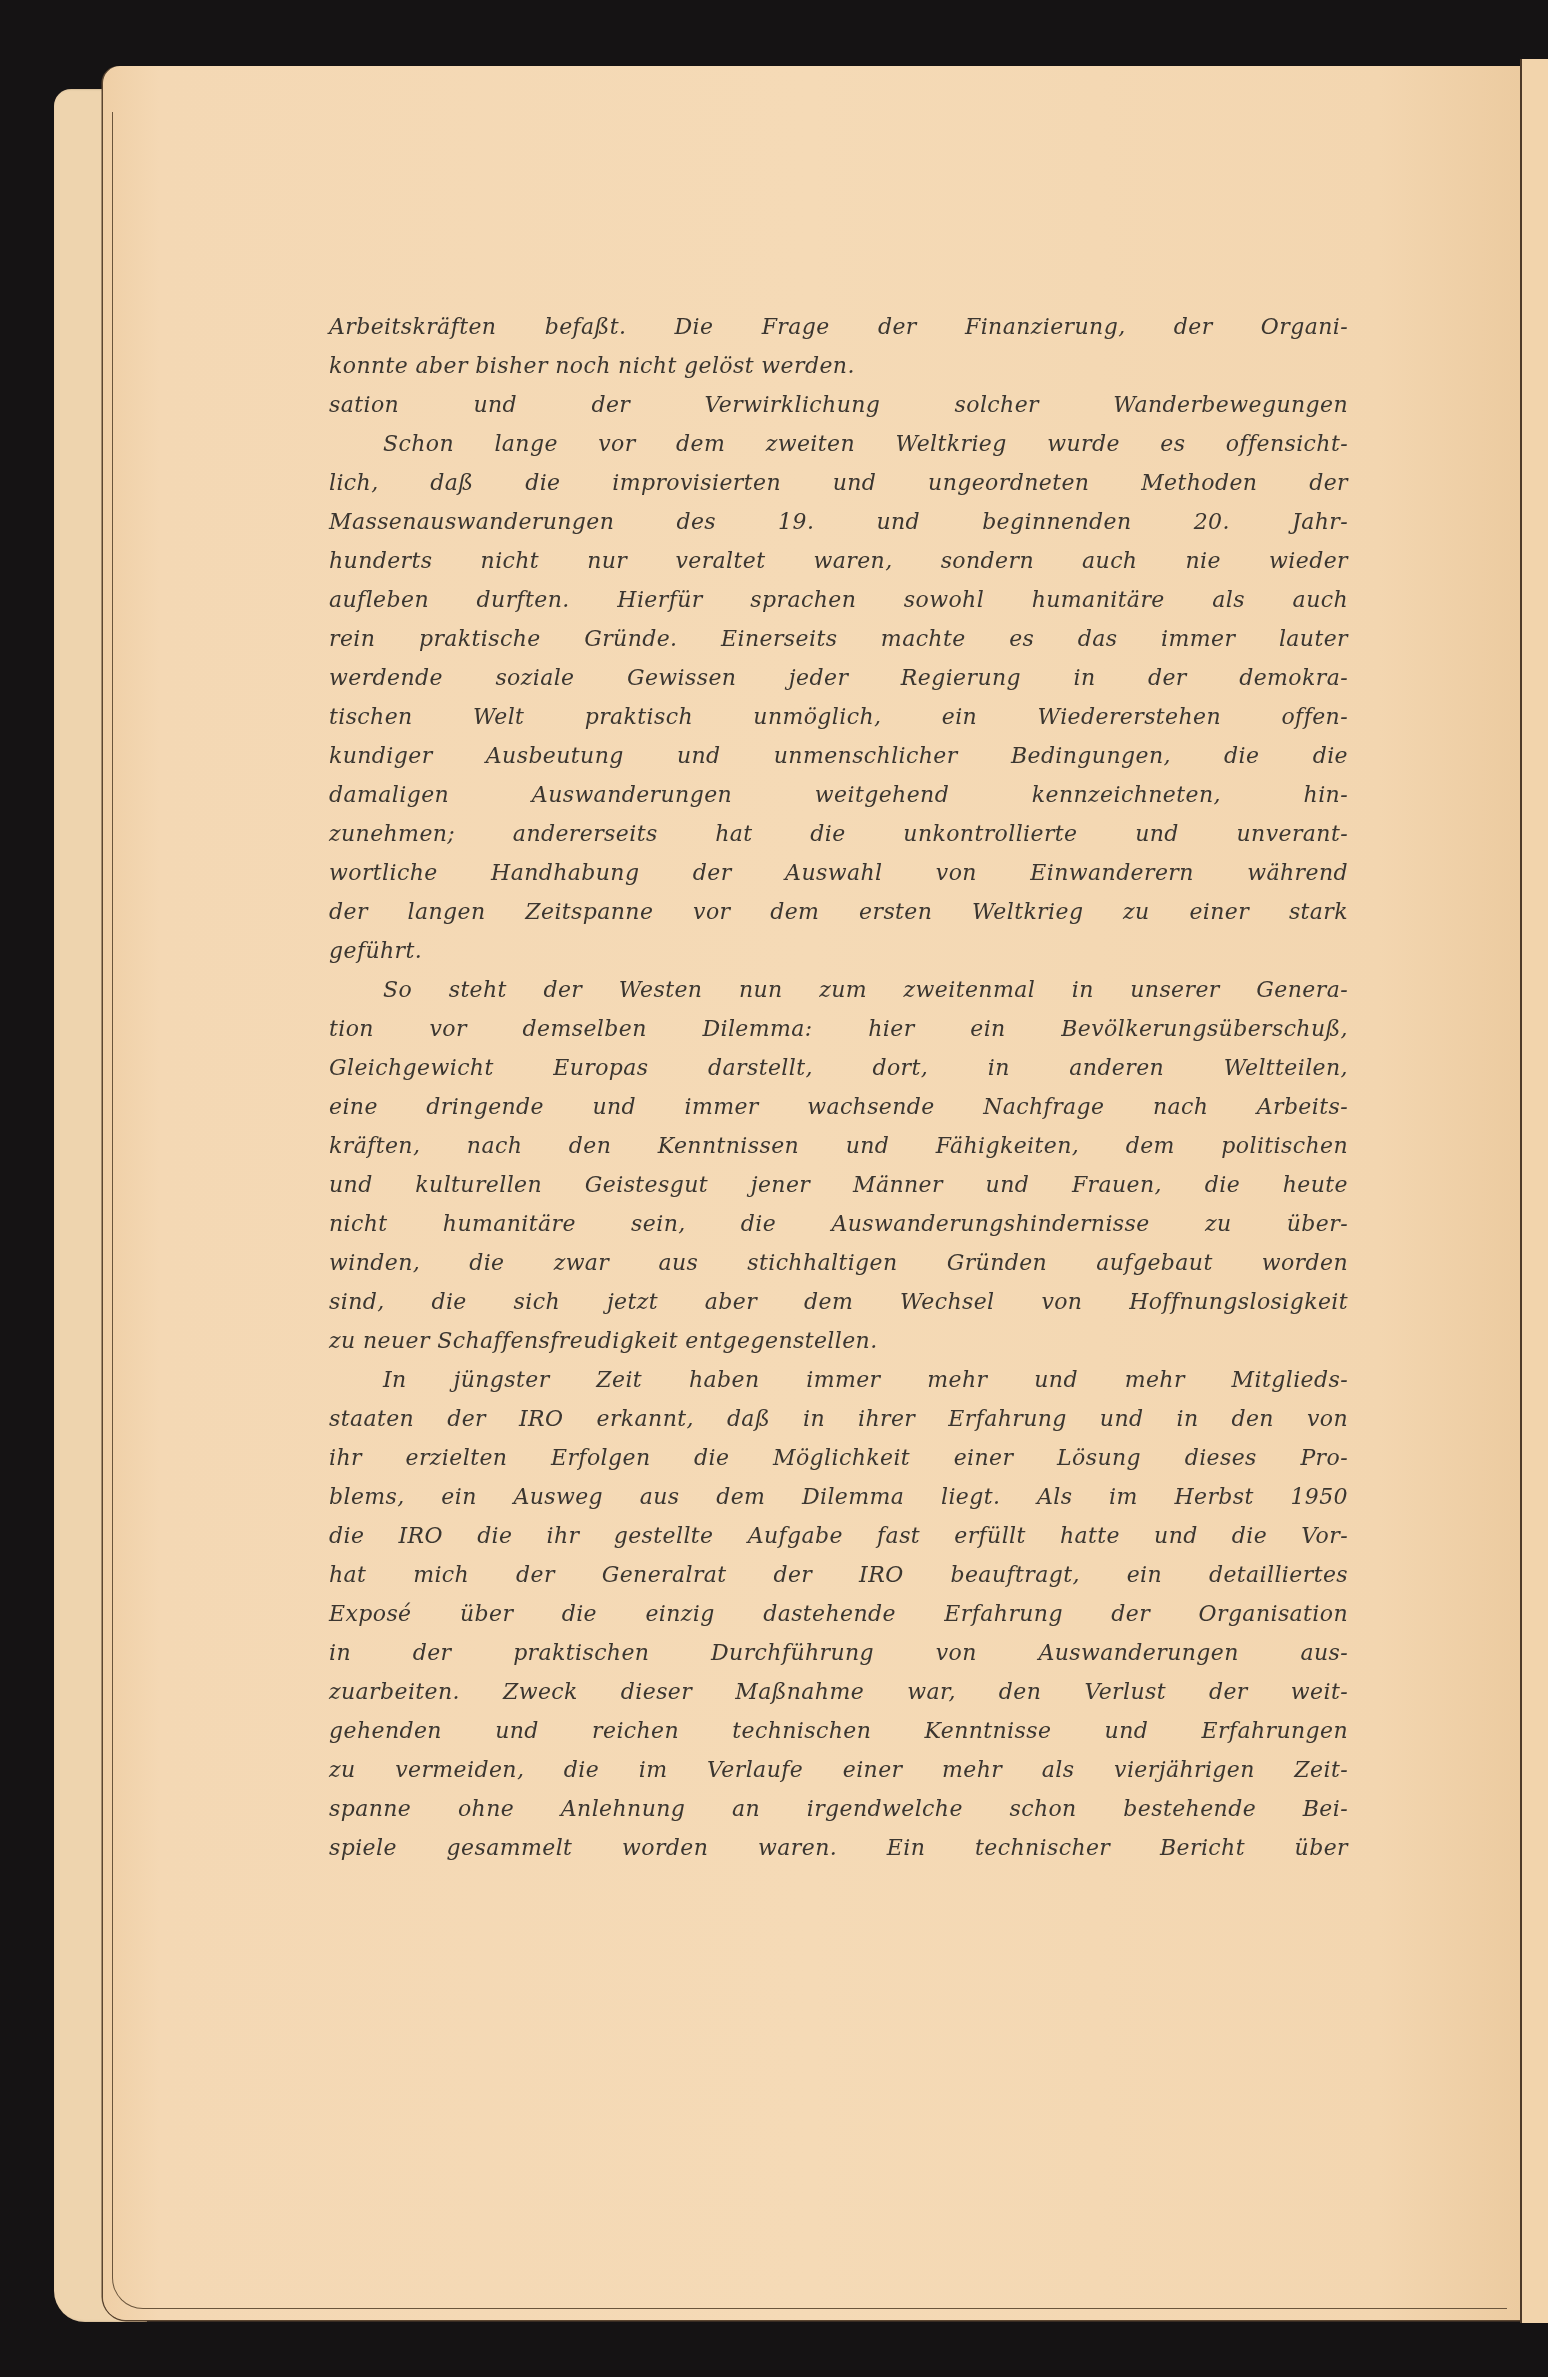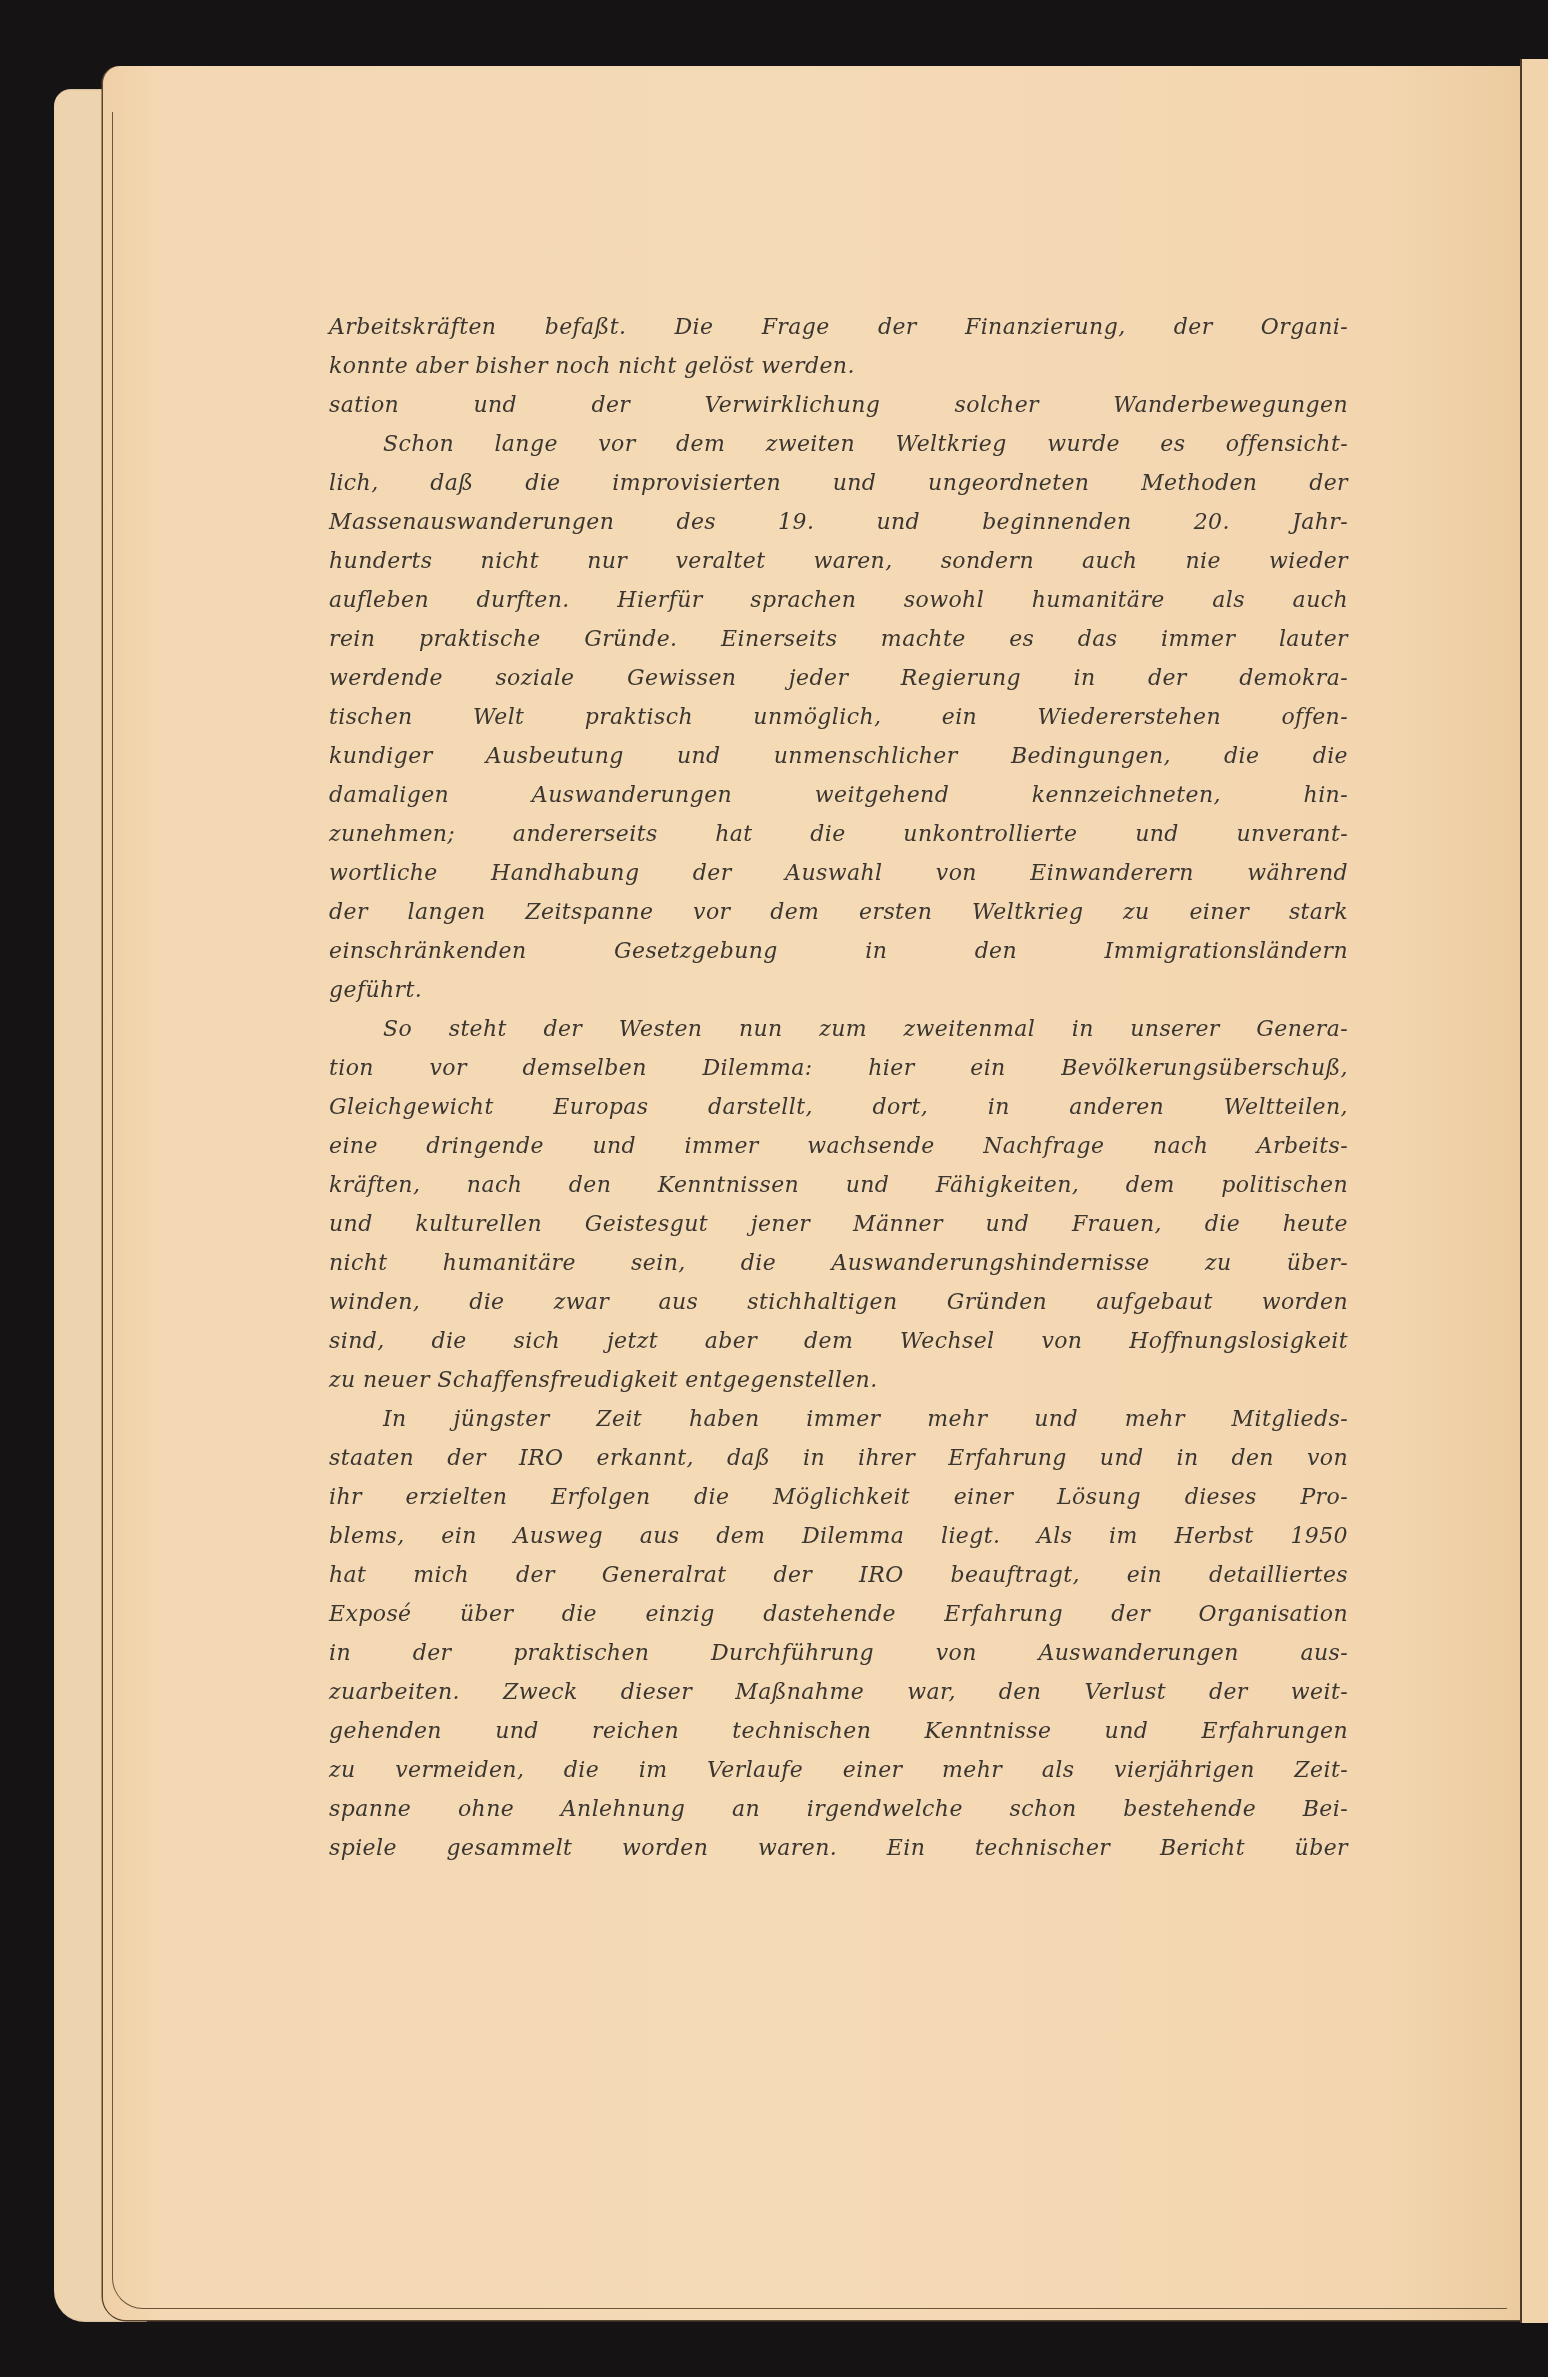--- a/index.html
+++ b/index.html
@@ -83,40 +83,40 @@
       <div class="line">hunderts nicht nur veraltet waren, sondern auch nie wieder</div>
       <div class="line">aufleben durften. Hierfür sprachen sowohl humanitäre als auch</div>
       <div class="line">rein praktische Gründe. Einerseits machte es das immer lauter</div>
       <div class="line">werdende soziale Gewissen jeder Regierung in der demokra-</div>
       <div class="line">tischen Welt praktisch unmöglich, ein Wiedererstehen offen-</div>
       <div class="line">kundiger Ausbeutung und unmenschlicher Bedingungen, die die</div>
       <div class="line">damaligen Auswanderungen weitgehend kennzeichneten, hin-</div>
       <div class="line">zunehmen; andererseits hat die unkontrollierte und unverant-</div>
       <div class="line">wortliche Handhabung der Auswahl von Einwanderern während</div>
       <div class="line">der langen Zeitspanne vor dem ersten Weltkrieg zu einer stark</div>
-      <div class="line">einschränkenden Gesetzgebung in den Immigrationsländern</div>
       <div class="line last">geführt.</div>
     </div>
     <div>
       <div class="line indent">So steht der Westen nun zum zweitenmal in unserer Genera-</div>
       <div class="line">tion vor demselben Dilemma: hier ein Bevölkerungsüberschuß,</div>
       <div class="line">Gleichgewicht Europas darstellt, dort, in anderen Weltteilen,</div>
       <div class="line">eine dringende und immer wachsende Nachfrage nach Arbeits-</div>
       <div class="line">kräften, nach den Kenntnissen und Fähigkeiten, dem politischen</div>
       <div class="line">und kulturellen Geistesgut jener Männer und Frauen, die heute</div>
       <div class="line">nicht humanitäre sein, die Auswanderungshindernisse zu über-</div>
       <div class="line">winden, die zwar aus stichhaltigen Gründen aufgebaut worden</div>
       <div class="line">sind, die sich jetzt aber dem Wechsel von Hoffnungslosigkeit</div>
       <div class="line last">zu neuer Schaffensfreudigkeit entgegenstellen.</div>
     </div>
     <div>
       <div class="line indent">In jüngster Zeit haben immer mehr und mehr Mitglieds-</div>
       <div class="line">staaten der IRO erkannt, daß in ihrer Erfahrung und in den von</div>
       <div class="line">ihr erzielten Erfolgen die Möglichkeit einer Lösung dieses Pro-</div>
       <div class="line">blems, ein Ausweg aus dem Dilemma liegt. Als im Herbst 1950</div>
+      <div class="line">die IRO die ihr gestellte Aufgabe fast erfüllt hatte und die Vor-</div>
       <div class="line">hat mich der Generalrat der IRO beauftragt, ein detailliertes</div>
       <div class="line">Exposé über die einzig dastehende Erfahrung der Organisation</div>
       <div class="line">in der praktischen Durchführung von Auswanderungen aus-</div>
       <div class="line">zuarbeiten. Zweck dieser Maßnahme war, den Verlust der weit-</div>
       <div class="line">gehenden und reichen technischen Kenntnisse und Erfahrungen</div>
       <div class="line">zu vermeiden, die im Verlaufe einer mehr als vierjährigen Zeit-</div>
       <div class="line">spanne ohne Anlehnung an irgendwelche schon bestehende Bei-</div>
       <div class="line">spiele gesammelt worden waren. Ein technischer Bericht über</div>
     </div>
   </div>

